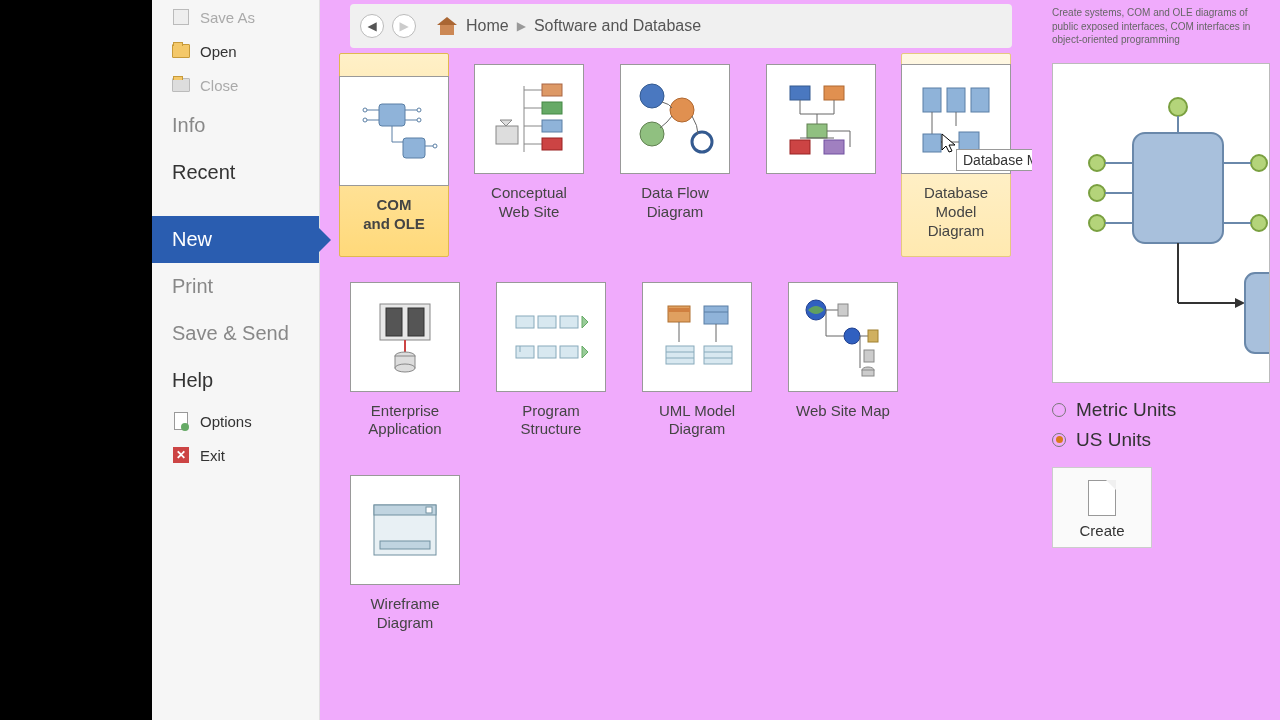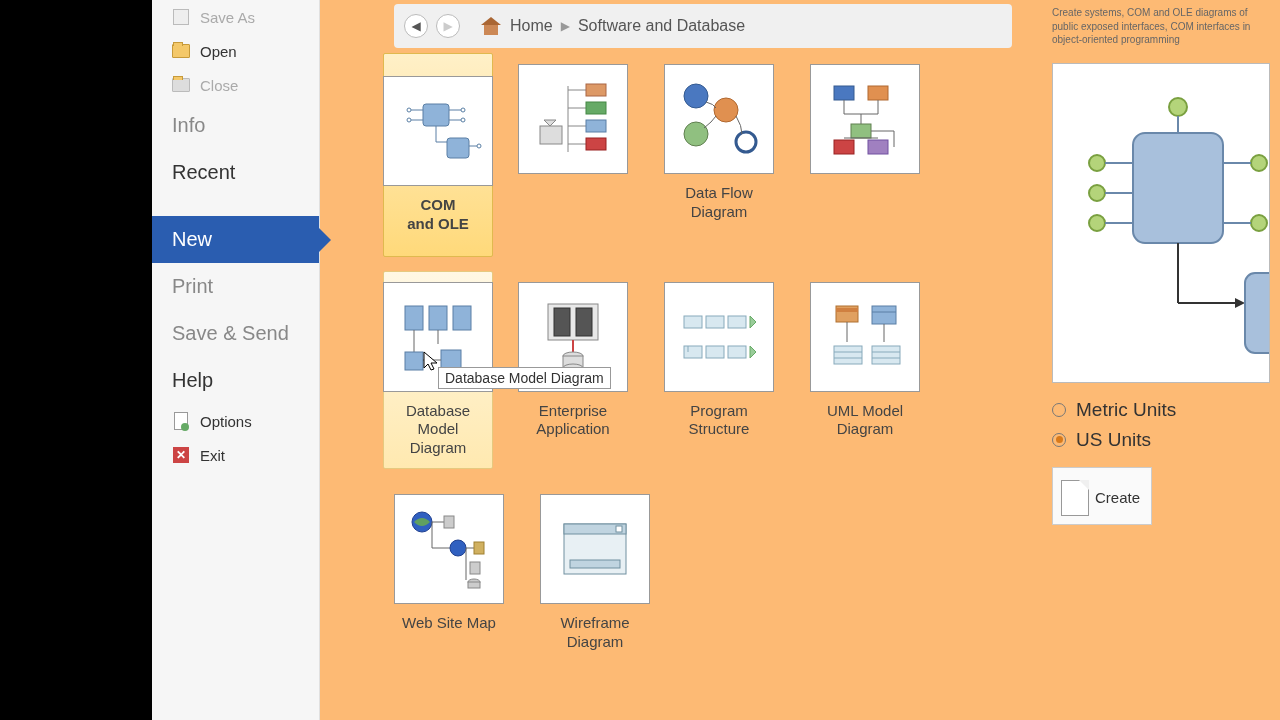--- a/index.html
+++ b/index.html
@@ -1,18 +1,18 @@
 <!DOCTYPE html>
 <html><head>
 <meta charset="utf-8">
 <style>
 * { margin: 0; padding: 0; box-sizing: border-box; font-family: "Segoe UI", Tahoma, sans-serif; }
 body { width: 1280px; height: 720px; overflow: hidden; background: #000; display: flex; }
 .black-strip { width: 152px; height: 100%; background: #000; flex-shrink: 0; }
-.app { flex: 1; display: flex; background: #fdba74; gap: 44px; }
+.app { flex: 1; display: flex; background: #f0abfc; }
 .sidebar { width: 168px; background: #f6f6f6; border-right: 1px solid #e0e0e0; padding-top: 0; }
 .side-item { display: flex; align-items: center; gap: 10px; padding: 8px 20px; font-size: 15px; color: #333; cursor: pointer; }
 .side-item.disabled { color: #aaa; }
 .side-plain { padding: 12px 20px; font-size: 20px; color: #333; cursor: pointer; }
 .side-plain.selected { background: #2a5db0; color: #fff; position: relative; margin-top: 20px; }
 .side-plain.selected::after { content: ""; position: absolute; right: -12px; top: 50%; transform: translateY(-50%); border-left: 12px solid #2a5db0; border-top: 12px solid transparent; border-bottom: 12px solid transparent; }
 .icon-box { width: 18px; height: 18px; display: inline-flex; align-items: center; justify-content: center; }
 .folder-ic { width: 18px; height: 14px; background: #f4c869; border: 1px solid #c79a3a; border-radius: 1px; position: relative; }
 .folder-ic::before { content: ""; position: absolute; top: -3px; left: 0; width: 8px; height: 3px; background: #f4c869; border: 1px solid #c79a3a; border-bottom: none; }
 .disk-ic { width: 16px; height: 16px; border: 1px solid #bbb; background: #eee; }
@@ -35,21 +35,21 @@
 .tpl .label { font-size: 15px; color: #444; line-height: 1.25; }
 .tooltip { position: absolute; left: 54px; top: 95px; background: #fff; border: 1px solid #999; padding: 2px 6px; font-size: 14px; color: #333; white-space: nowrap; z-index: 10; }
 .cursor { position: absolute; left: 38px; top: 78px; font-size: 18px; z-index: 11; pointer-events: none; }
 .side-panel { width: 248px; padding: 0 10px 20px 20px; display: flex; flex-direction: column; gap: 16px; }
 .desc { font-size: 10px; color: #666; line-height: 1.35; padding-top: 6px; }
 .preview-box { border: 1px solid #bbb; background: #fff; height: 320px; display: flex; align-items: center; justify-content: center; overflow: hidden; }
 .radios { display: flex; flex-direction: column; gap: 8px; font-size: 19px; color: #333; }
 .radio-row { display: flex; align-items: center; gap: 10px; cursor: pointer; }
 .radio-dot { width: 14px; height: 14px; border-radius: 50%; border: 1px solid #777; display: flex; align-items: center; justify-content: center; }
 .radio-dot.on::after { content: ""; width: 7px; height: 7px; border-radius: 50%; background: #d97a1a; }
-.create-btn { width: 100px; border: 1px solid #ccc; background: #fafafa; padding: 12px 8px 8px 8px; display: flex; flex-direction: row; align-items: center; gap: 6px; cursor: pointer; font-size: 15px; color: #333; }
+.create-btn { width: 100px; border: 1px solid #ccc; background: #fafafa; padding: 12px 8px 8px 8px; display: flex; flex-direction: column; align-items: center; gap: 6px; cursor: pointer; font-size: 15px; color: #333; }
 .page-ic { width: 28px; height: 36px; background: #fff; border: 1px solid #999; position: relative; }
 .page-ic::after { content: ""; position: absolute; right: -1px; top: -1px; border-left: 10px solid transparent; border-top: 10px solid #f0f0f0; box-shadow: -1px 1px 0 #999 inset; }
 svg { display: block; }
 </style>
 </head>
 <body>
 
 <div class="black-strip"></div>
 
 <div class="app">
@@ -139,20 +139,21 @@
               <line x1="40" y1="16" x2="58" y2="16" stroke="#888"></line>
                 <rect x="58" y="10" width="20" height="12" fill="#d96" stroke="#a64"></rect>
               <line x1="40" y1="34" x2="58" y2="34" stroke="#888"></line>
                 <rect x="58" y="28" width="20" height="12" fill="#6a6" stroke="#484"></rect>
               <line x1="40" y1="52" x2="58" y2="52" stroke="#888"></line>
                 <rect x="58" y="46" width="20" height="12" fill="#8fb3d9" stroke="#5a7fa5"></rect>
               <line x1="40" y1="70" x2="58" y2="70" stroke="#888"></line>
                 <rect x="58" y="64" width="20" height="12" fill="#c44" stroke="#922"></rect>
             </svg>
           </div>
+          <div class="label">Conceptual Web Site</div>
         </div>
 
         <div class="tpl">
           <div class="thumb">
             <svg width="90" height="90">
               <circle cx="22" cy="22" r="12" fill="#4a78c0" stroke="#345a90"></circle>
               <circle cx="52" cy="36" r="12" fill="#e09050" stroke="#b06830"></circle>
               <circle cx="22" cy="60" r="12" fill="#90c080" stroke="#608050"></circle>
               <circle cx="72" cy="68" r="10" fill="#fff" stroke="#345a90" stroke-width="3"></circle>
               <path d="M32 28 Q40 30 42 34" fill="none" stroke="#666"></path>

